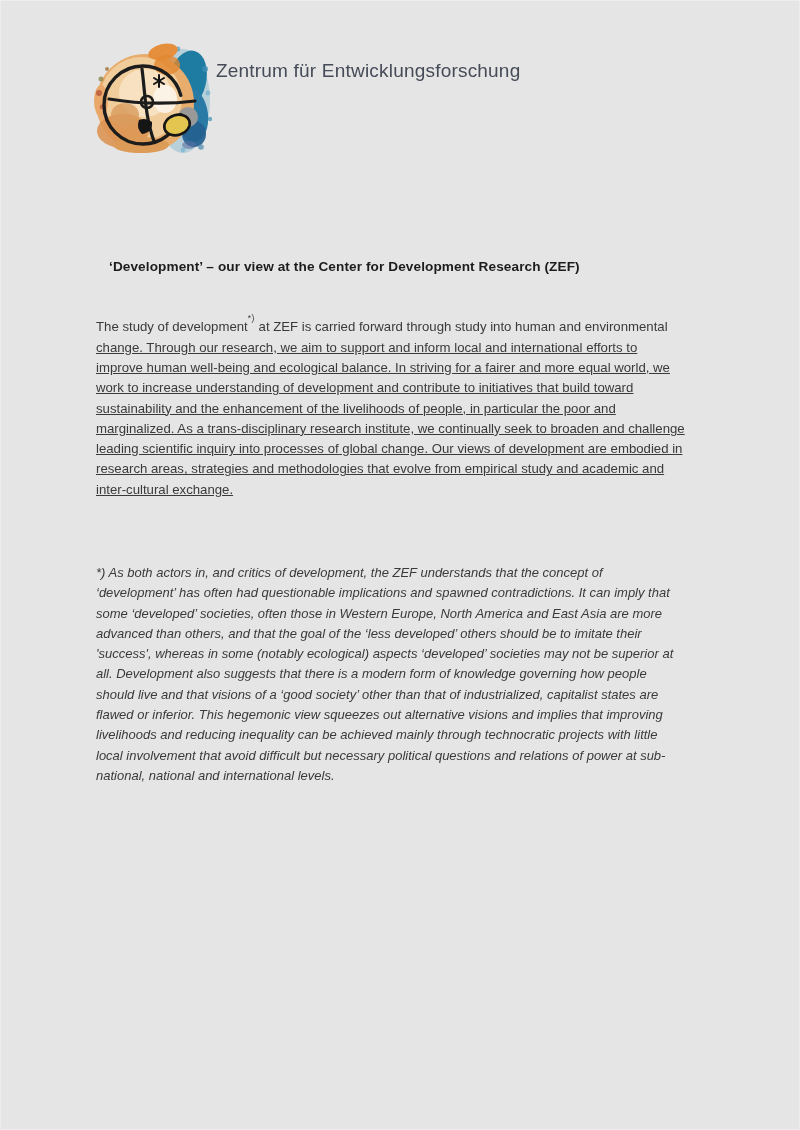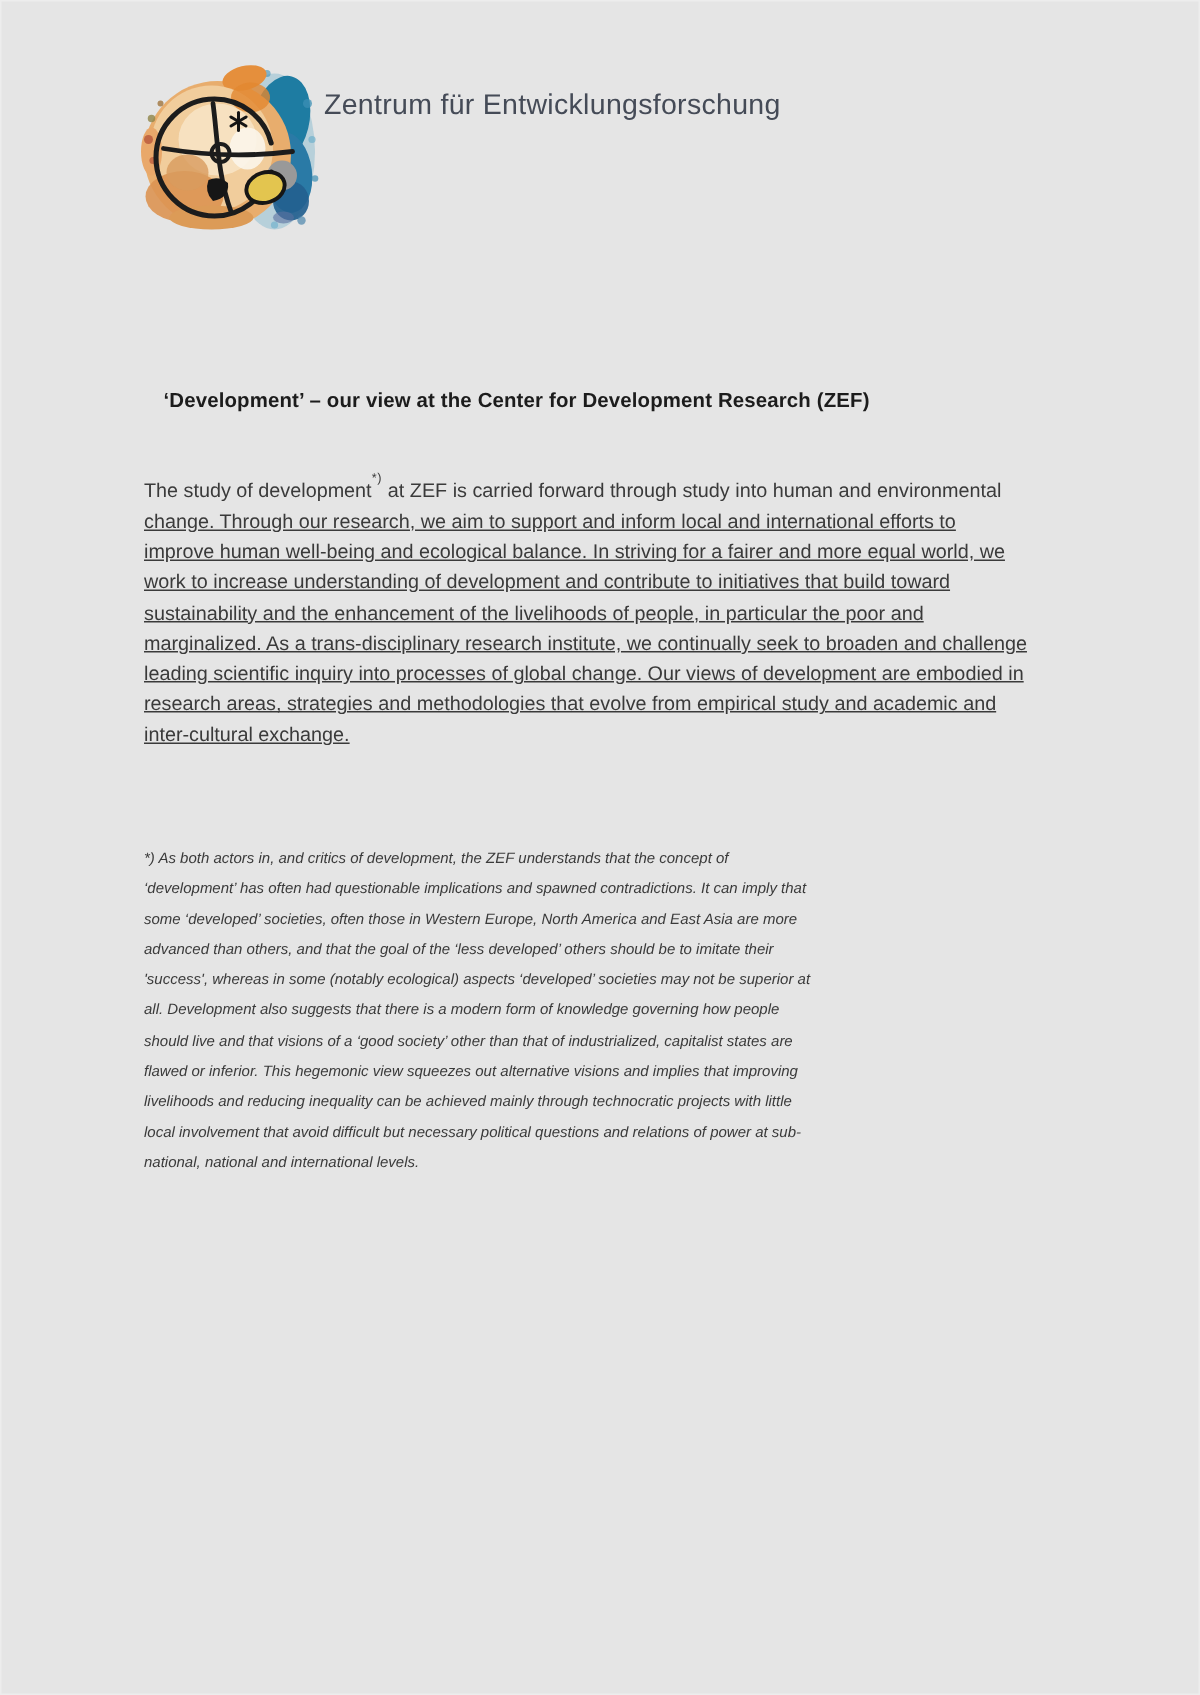--- a/index.html
+++ b/index.html
@@ -32,21 +32,21 @@
   .body-para {
     position: absolute; left: 95px; top: 292px; width: 690px;
     font-size: 13.2px; color: #3a3a3a; line-height: 20.3px; margin-top: 20px;
   }
   .prelines { white-space: pre-line; text-decoration: underline; }
   sup.fn-marker {
     font-size: 8.5px; position: relative; top: -5px; letter-spacing: 0.5px;
   }
   .footnote-para {
     position: absolute; left: 95px; top: 562px; width: 695px;
-    font-size: 10px; font-style: italic; color: #3a3a3a; line-height: 20.3px;
+    font-size: 13px; font-style: italic; color: #3a3a3a; line-height: 20.3px;
     white-space: pre-line;
   }
 </style>
 </head>
 <body>
 
 <div class="page">
 
   <header class="logo-row">
     <svg class="logo-mark" viewBox="0 0 122 114" aria-hidden="true">

